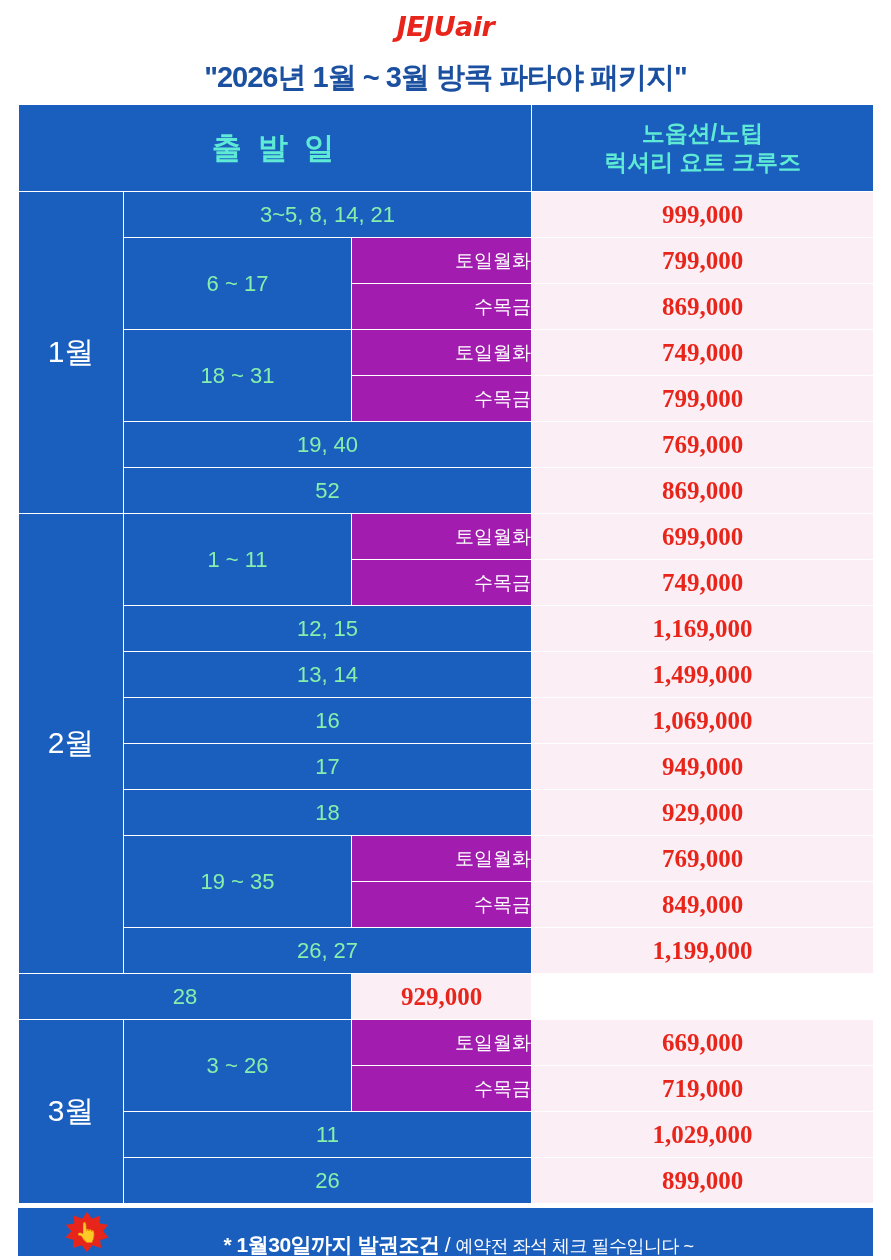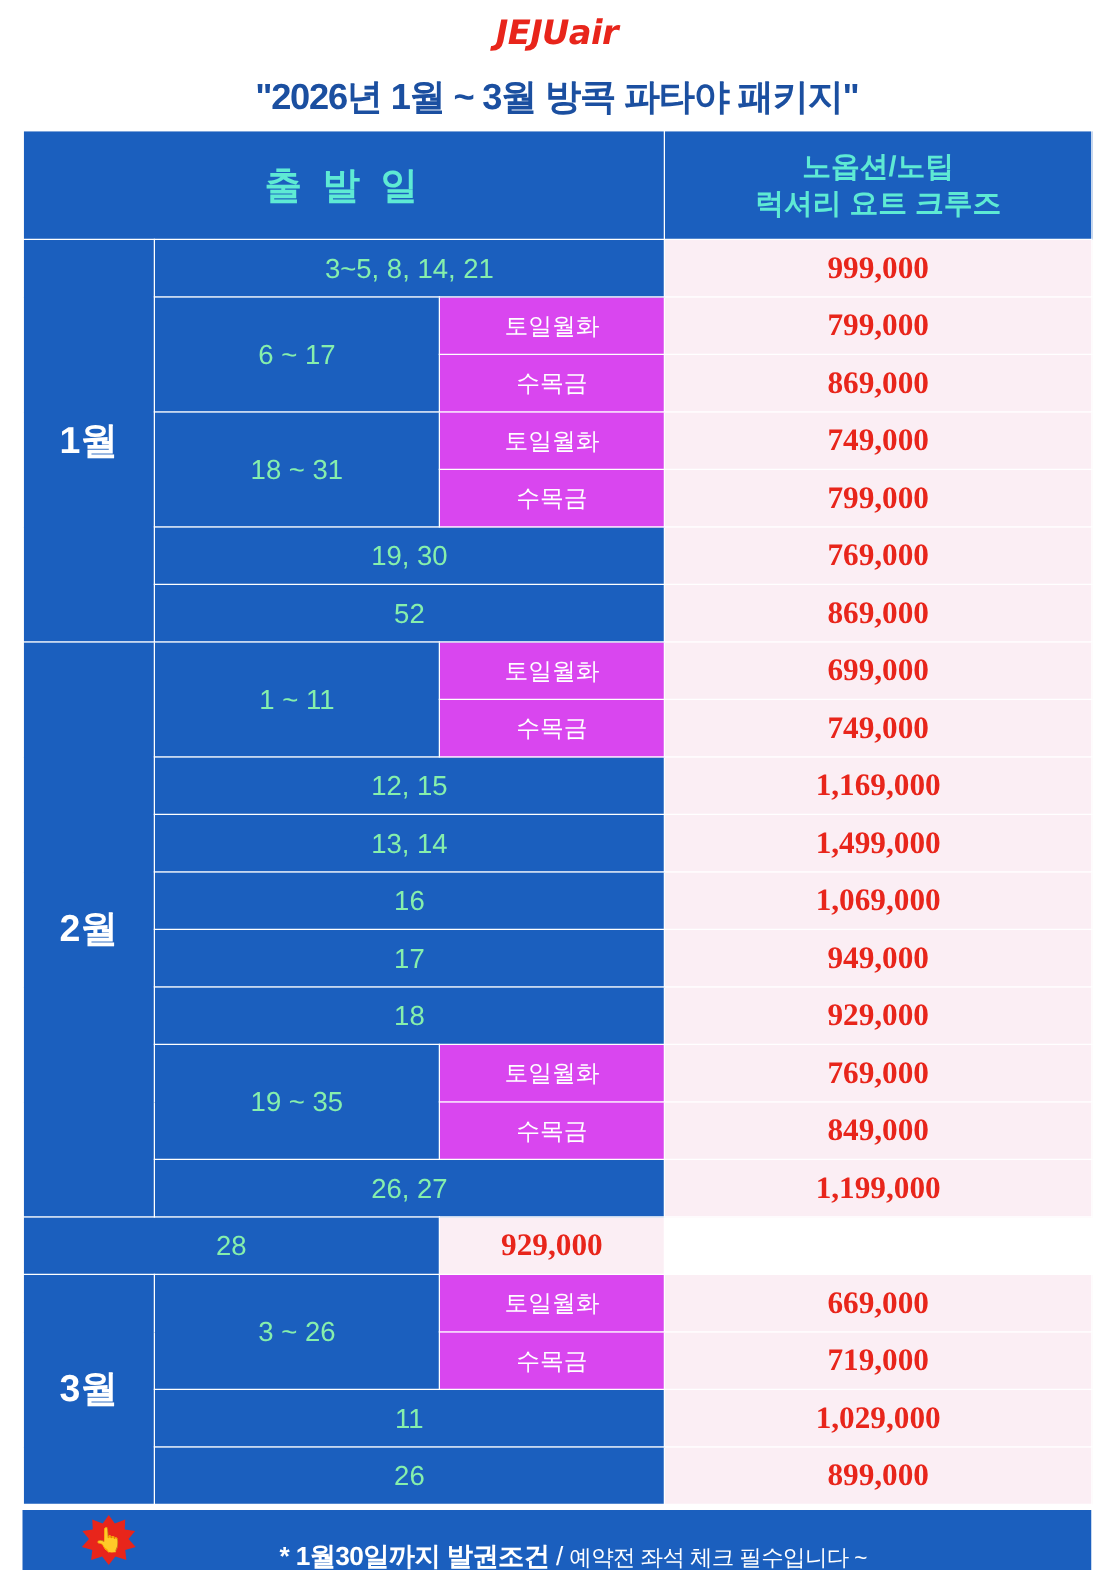--- a/index.html
+++ b/index.html
@@ -39,31 +39,31 @@
   th,td{border:1px solid #ffffff;padding:0;}
 
   .hdr{
     background:#1b5fbe;color:#5eead4;font-weight:bold;
     text-align:center;vertical-align:middle;
   }
   .hdr-left{font-size:30px;letter-spacing:4px;height:86px;}
   .hdr-right{font-size:23px;line-height:1.28;height:86px;}
 
   .month{
-    background:#1b5fbe;color:#ffffff;font-weight:bold;
+    background:#1b5fbe;color:#ffffff;font-weight:normal;
     font-size:30px;text-align:center;vertical-align:middle;
   }
   .days{
     background:#1b5fbe;color:#86efac;
     font-size:22px;text-align:center;vertical-align:middle;
     height:45px;
   }
   .dow{
-    background:#d946ef;color:#ffffff;
-    font-size:19px;text-align:center;vertical-align:middle;
+    background:#a21caf;color:#ffffff;
+    font-size:19px;text-align:right;vertical-align:middle;
     height:45px;
   }
   .price{
     background:#fbeef4;color:#e8251b;font-weight:bold;
     font-size:25px;text-align:center;vertical-align:middle;
     height:45px;
     font-family:Liberation Serif, serif;
   }
 
   
@@ -140,21 +140,21 @@
           <tr>
             <td class="days" rowspan="2" colspan="1">18 ~ 31</td>
             <td class="dow">토일월화</td>
             <td class="price">749,000</td>
           </tr>
           <tr>
             <td class="dow">수목금</td>
             <td class="price">799,000</td>
           </tr>
           <tr>
-            <td class="days" rowspan="1" colspan="2">19, 30</td>
+            <td class="days" rowspan="1" colspan="2">19, 40</td>
             <td class="price">769,000</td>
           </tr>
           <tr>
             <td class="days" rowspan="1" colspan="2">52</td>
             <td class="price">869,000</td>
           </tr>
           <tr>
             <td class="month" rowspan="10">2월</td>
             <td class="days" rowspan="2" colspan="1">1 ~ 11</td>
             <td class="dow">토일월화</td>

